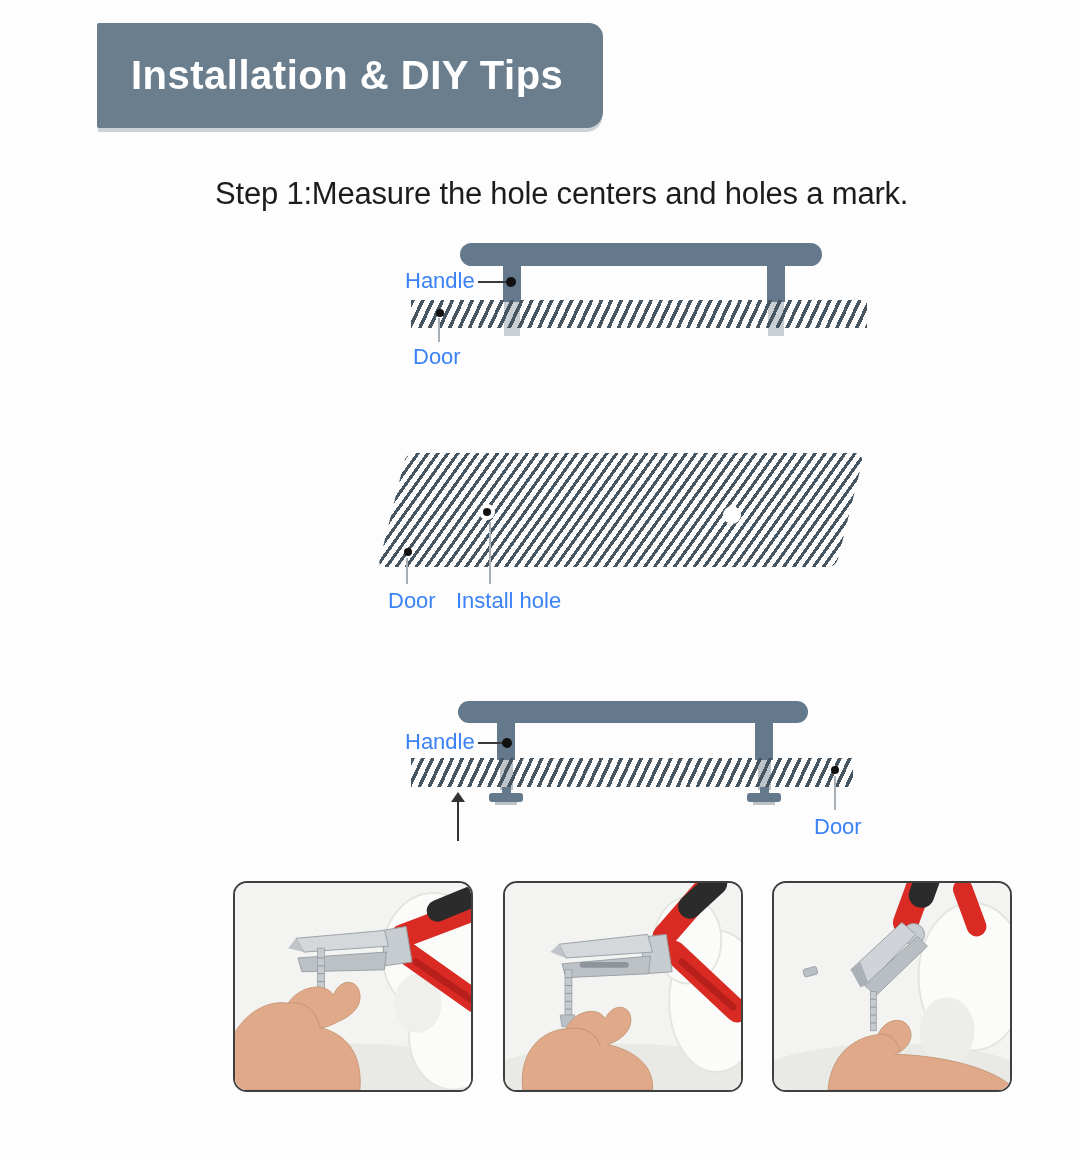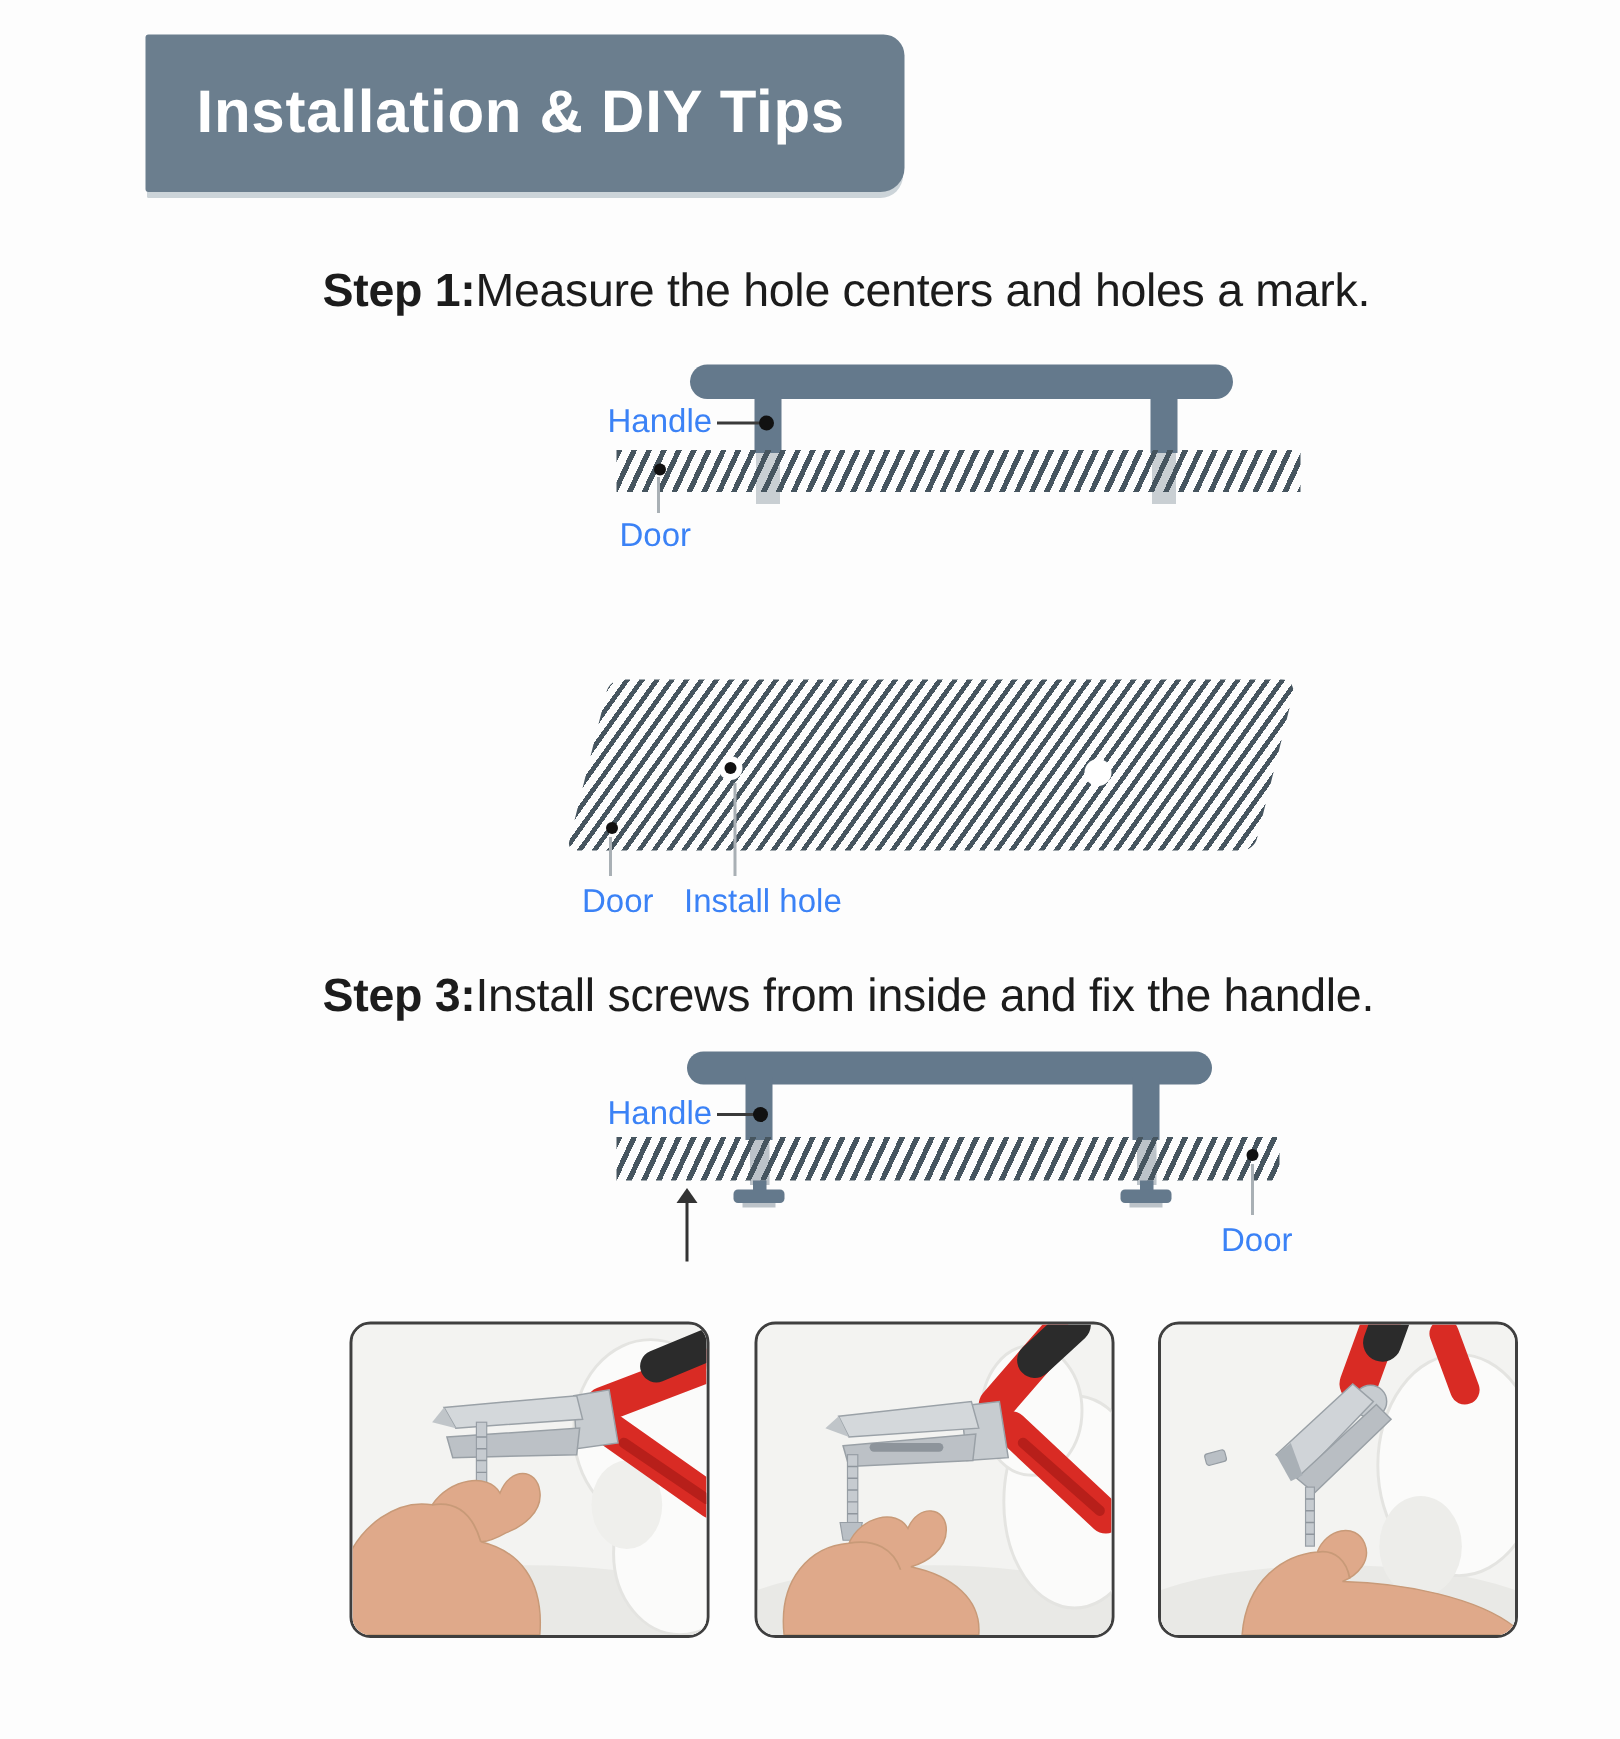--- a/index.html
+++ b/index.html
@@ -10,21 +10,21 @@
   .canvas{position:relative;width:1080px;height:1159px;background:#fdfdfd;overflow:hidden;
           font-family:"Liberation Sans","DejaVu Sans",sans-serif;color:#1c1c1c;}
   .abs{position:absolute;}
   
   .banner{left:50px;top:23px;width:506px;height:105px;background:var(--banner);
           border-radius:2px 14px 16px 2px;box-shadow:0 5px 0 -1px #ccd4d9;margin-left:47px;}
   .banner-title{position:absolute;left:34px;top:0;height:105px;line-height:105px;
           color:#fff;font-weight:bold;font-size:40px;letter-spacing:.5px;white-space:nowrap;}
   
   .step-head{font-size:31px;white-space:nowrap;letter-spacing:-.2px;}
-  .step-head .bold{font-weight:bold;}
+  .step-head .bold{font-weight:normal;}
   
   .bar{background:var(--handle);border-radius:12px;}
   .post{background:var(--handle);}
   .hatch{background-image:repeating-linear-gradient(115deg,var(--hatch) 0 3.5px,transparent 3.5px 9px);}
   .para{transform:skewX(-14deg);transform-origin:0 100%;border-radius:8px 10px 8px 6px;}
   .graymark{background:var(--graymark);}
   .shaft{background:var(--shaft);}
   .dot{background:#111;border-radius:50%;}
   .hole{background:#fff;border-radius:50%;}
   .leader{background:#a9b0b5;}
@@ -71,23 +71,20 @@
   <div class="abs hatch para z1" style="left:378px;top:453px;width:458px;height:114px"></div>
   <div class="abs hole z2" style="left:479px;top:504px;width:16px;height:16px"></div>
   <div class="abs dot z3" style="left:483px;top:508px;width:8px;height:8px"></div>
   <div class="abs hole z2" style="left:723px;top:506px;width:18px;height:18px"></div>
   <div class="abs dot z3" style="left:404px;top:548px;width:8px;height:8px"></div>
   <div class="abs leader z3" style="left:406px;top:558px;width:2px;height:26px"></div>
   <div class="abs leader z3" style="left:489px;top:522px;width:2px;height:62px"></div>
   <div class="abs dlabel" style="left:388px;top:588px">Door</div>
   <div class="abs dlabel" style="left:456px;top:588px">Install hole</div>
 
-  <div class="abs step-head" style="left:215px;top:646px">
-    <span class="bold">Step 3:</span><span>Install screws from inside and fix the handle.</span>
-  </div>
 
   <div class="abs bar z2" style="left:458px;top:701px;width:350px;height:22px"></div>
   <div class="abs post z2" style="left:497px;top:718px;width:18px;height:42px"></div>
   <div class="abs post z2" style="left:755px;top:718px;width:18px;height:42px"></div>
   <div class="abs shaft z1" style="left:500px;top:758px;width:13px;height:32px"></div>
   <div class="abs shaft z1" style="left:758px;top:758px;width:13px;height:32px"></div>
   <div class="abs hatch z2" style="left:411px;top:758px;width:442px;height:29px"></div>
   <div class="abs post z3" style="left:502px;top:787px;width:9px;height:7px"></div>
   <div class="abs post z3" style="left:489px;top:793px;width:34px;height:9px;border-radius:3px"></div>
   <div class="abs shaft z3" style="left:495px;top:802px;width:22px;height:3px"></div>

